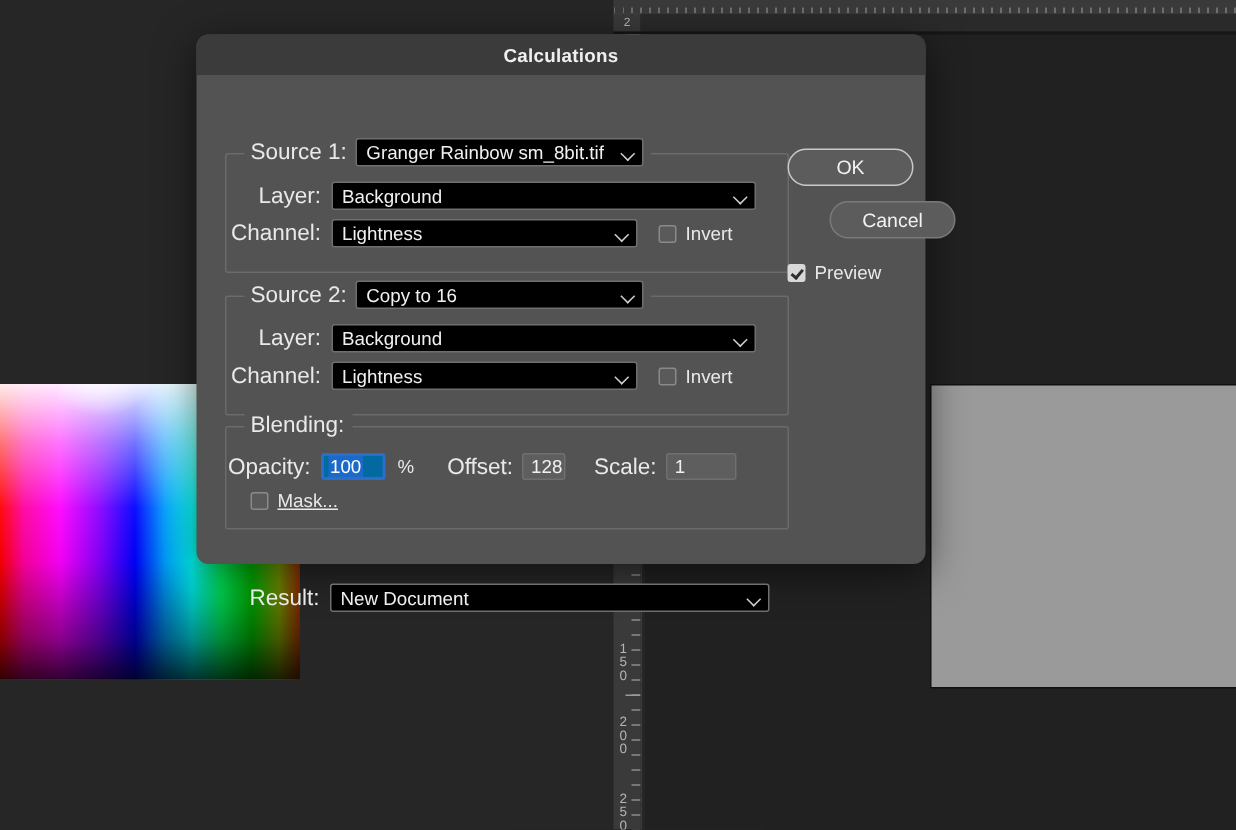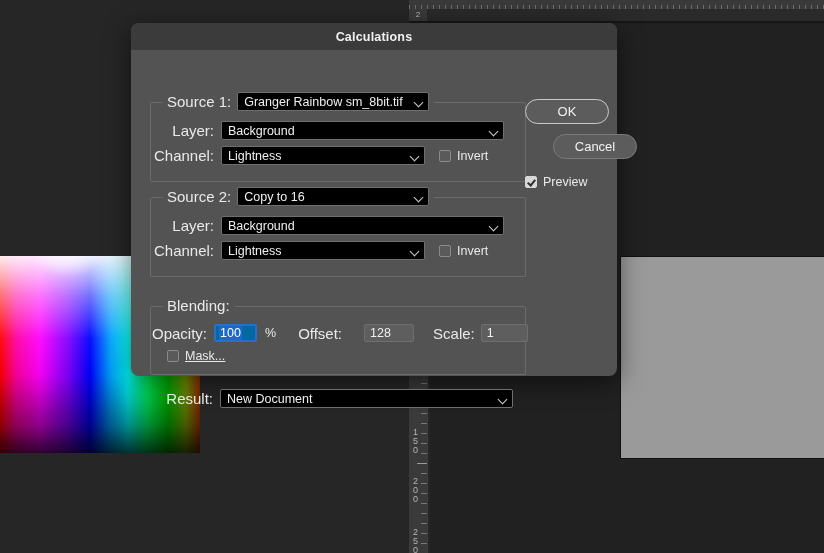--- a/index.html
+++ b/index.html
@@ -357,34 +357,34 @@
             <span>Lightness</span>
             <i class="chev"></i>
           </div>
           <div style="display:flex; align-items:center; margin-left:14px;">
             <span class="cb"></span>
             <span class="cb-label">Invert</span>
           </div>
         </div>
       </div>
 
-      <div class="group" style="left:19px; top:256px; width:374px; height:67px;">
+      <div class="group" style="left:19px; top:234px; width:374px; height:67px;">
         <div class="group-legend" style="top:-10px; left:12px;">
           <span class="lab">Blending:</span>
         </div>
 
         <div class="row" style="left:-9px; top:17px;">
           <span class="lab" style="width:65px;">Opacity:</span>
           <div class="txt focused" style="width:43px; margin-left:7px;">
             <span class="selected-text">100</span>
           </div>
           <span class="pct" style="margin-left:8px;">%</span>
 
           <span class="lab" style="margin-left:22px;">Offset:</span>
-          <div class="txt" style="width:50px; margin-left:22px;">
+          <div class="txt" style="width:29px; margin-left:6px;">
             <span>128</span>
           </div>
 
           <span class="lab" style="margin-left:19px;">Scale:</span>
           <div class="txt" style="width:47px; margin-left:6px;">
             <span>1</span>
           </div>
         </div>
 
         <div class="row" style="left:16px; top:42px;text-decoration:underline;">

